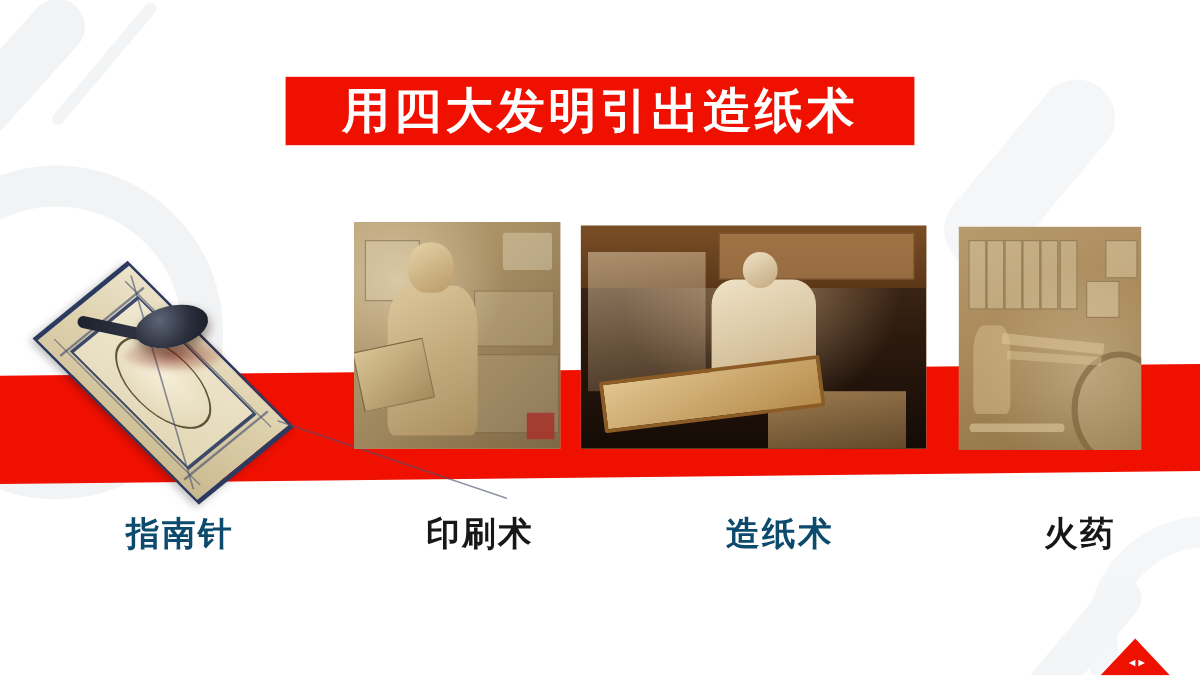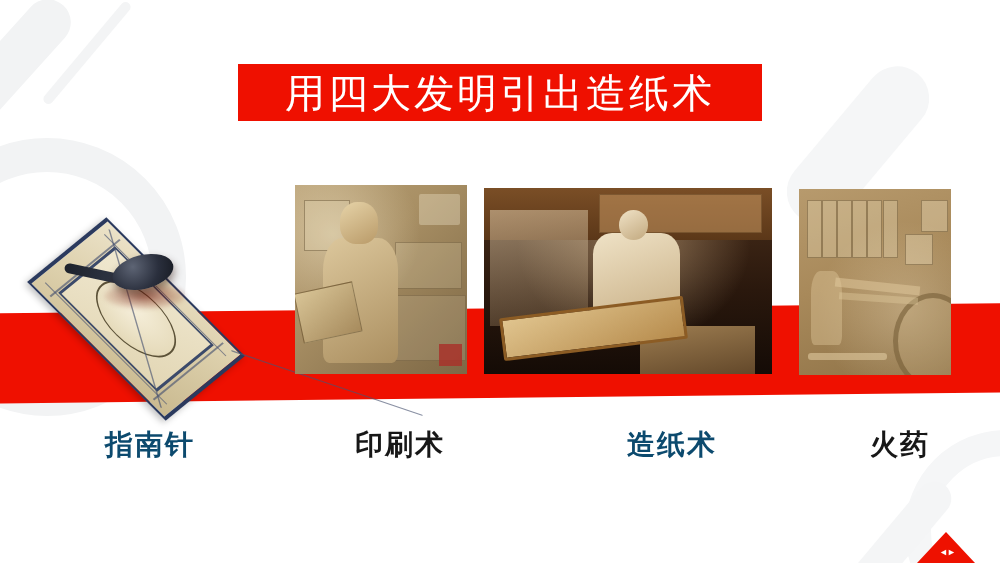--- a/index.html
+++ b/index.html
@@ -106,21 +106,21 @@
     width: 524px;
     height: 57px;
     background: #ef1000;
     display: flex;
     align-items: center;
     justify-content: center;
   }
   .title-text {
     color: #ffffff;
     font-size: 40px;
-    font-weight: normal;
+    font-weight: bold;
     letter-spacing: 3px;
     line-height: 1;
     white-space: nowrap;
   }
 
   
   .sash {
     position: absolute;
     left: 0;
     top: 300px;
@@ -441,21 +441,21 @@
     <div class="fig gp-wheel"></div>
     <div class="fig gp-soldier"></div>
     <div class="fig gp-lance"></div>
     <div class="fig gp-lance2"></div>
     <div class="fig gp-arrow"></div>
   </div>
 
   <div class="captions">
     <span class="caption c-red" style="left:150px">指南针</span>
     <span class="caption c-dark" style="left:400px">印刷术</span>
-    <span class="caption c-red" style="left:672px">造纸术</span>
+    <span class="caption c-red" style="left:650px">造纸术</span>
     <span class="caption c-dark" style="left:900px">火药</span>
   </div>
 
   <div class="nav-marker">
     <div class="tri"></div>
     <div class="glyph">◄►</div>
   </div>
 
 </div>
 

